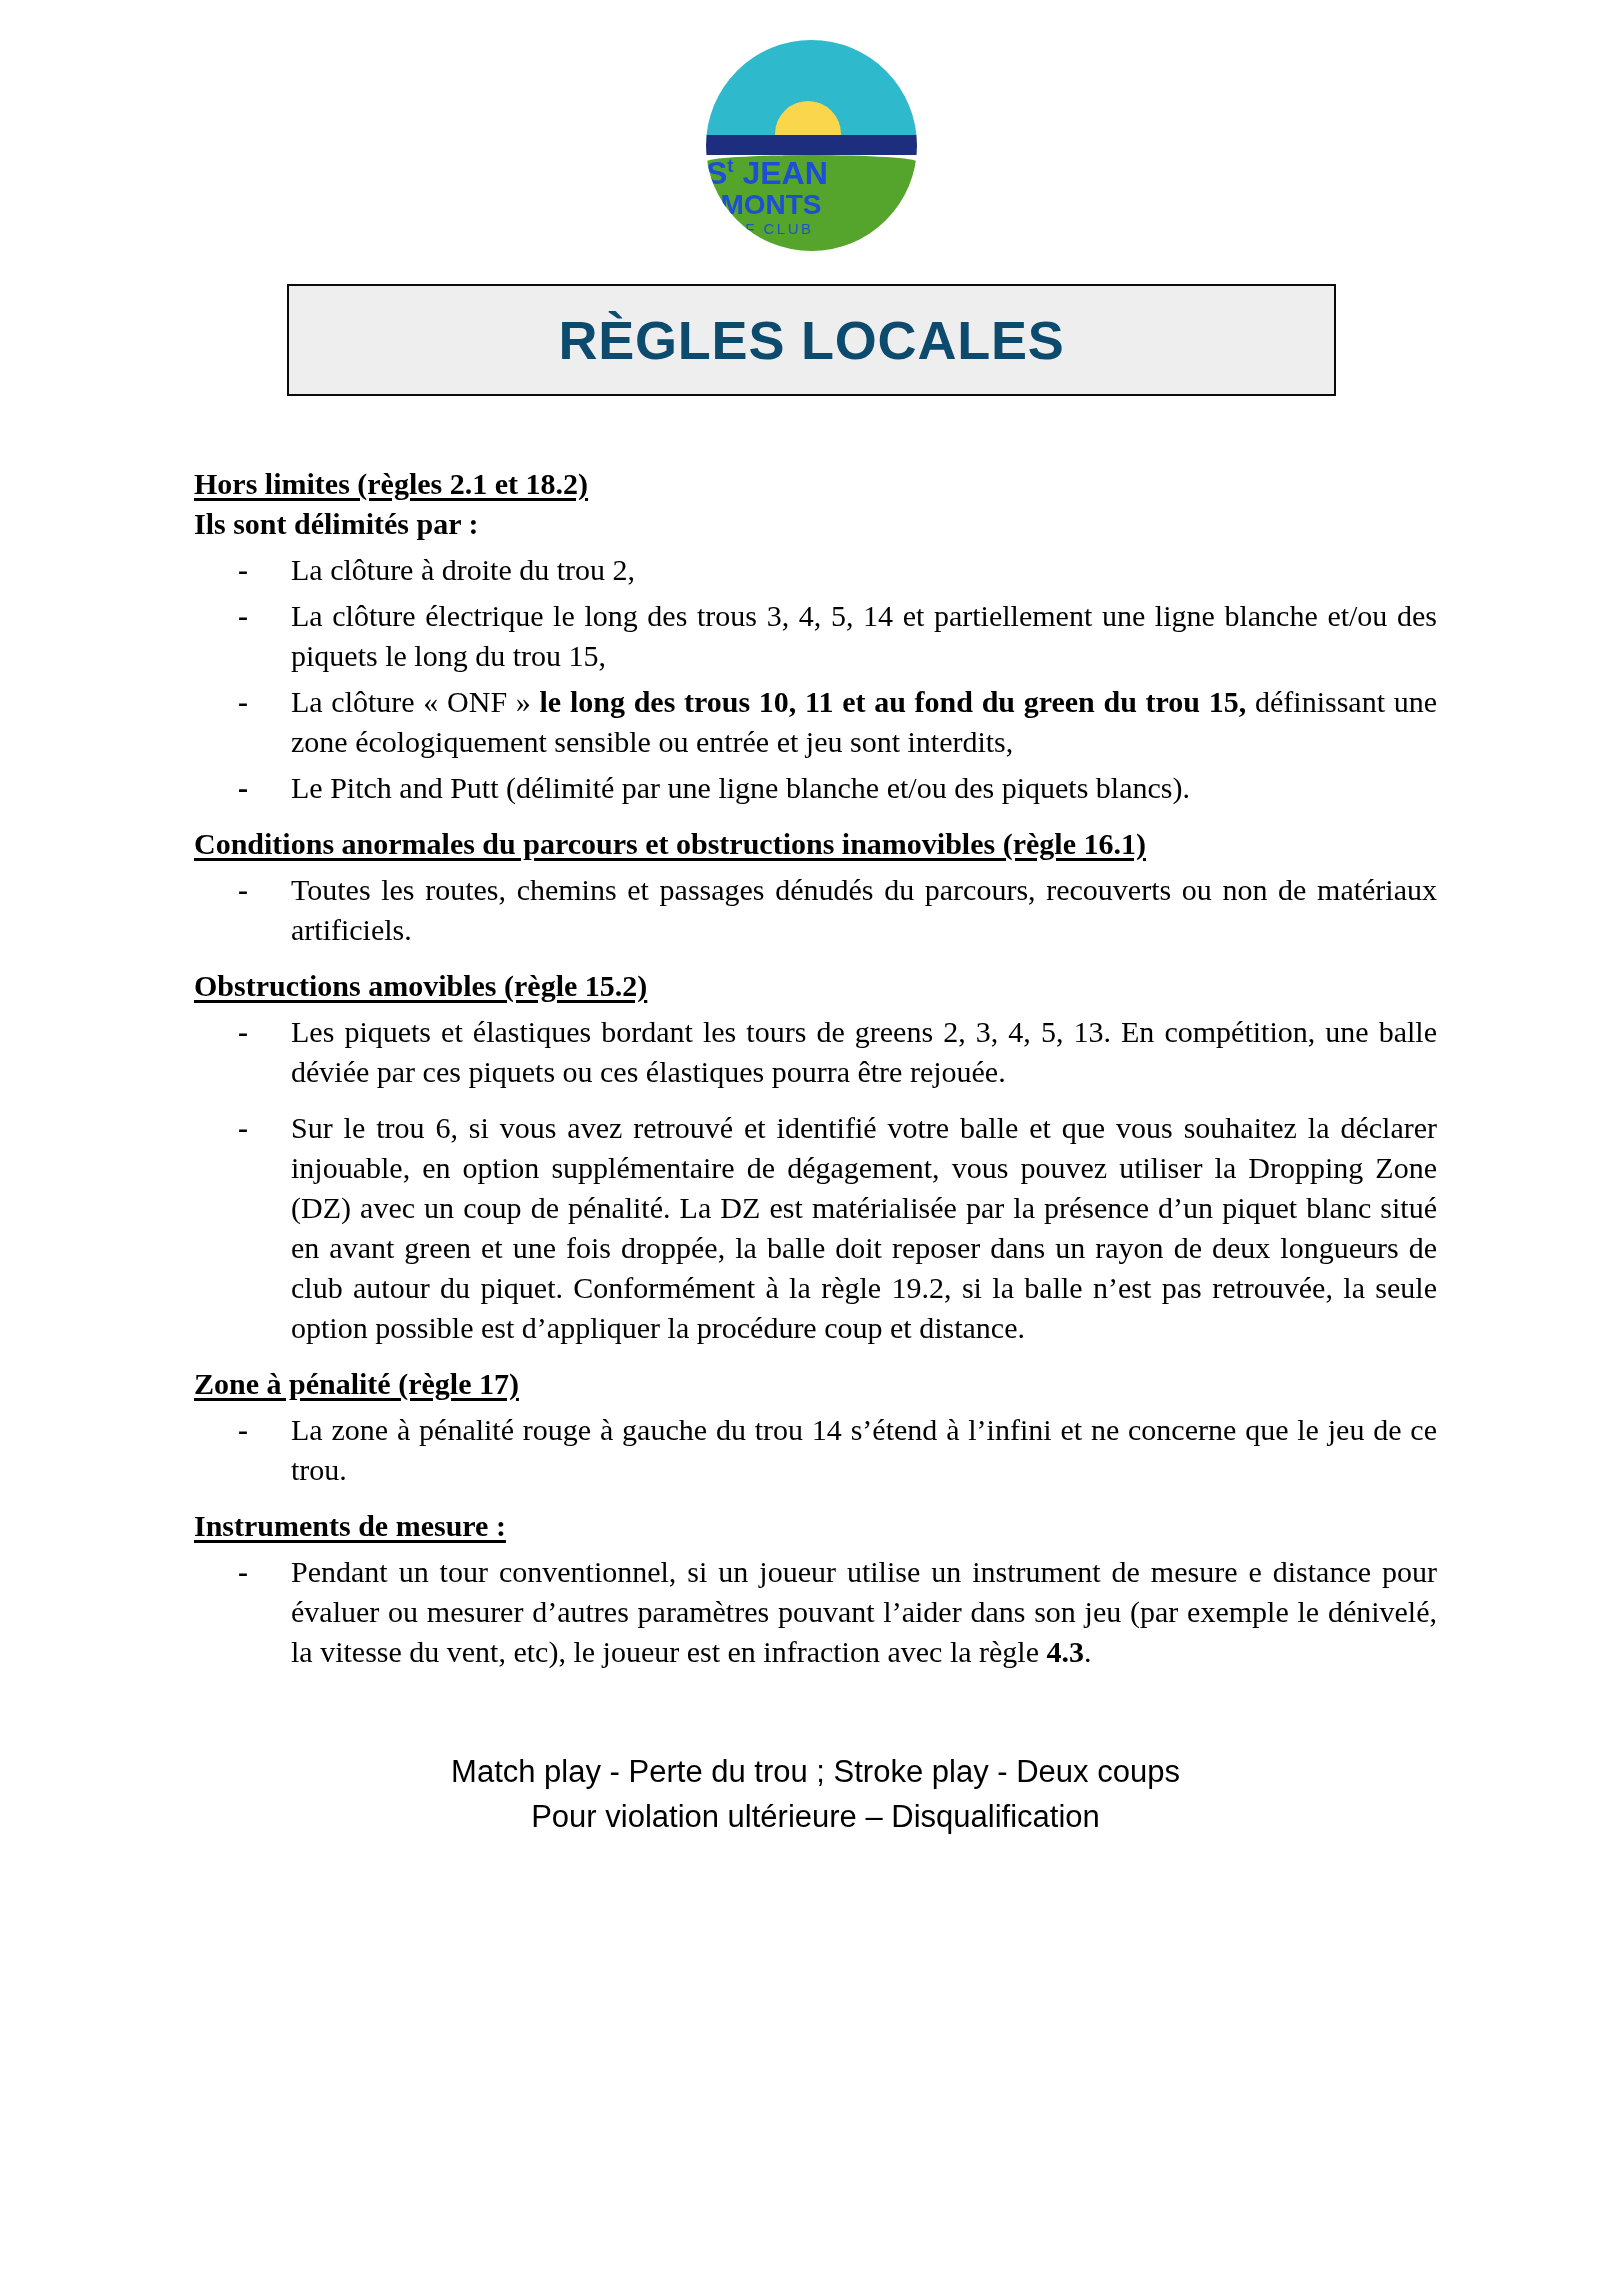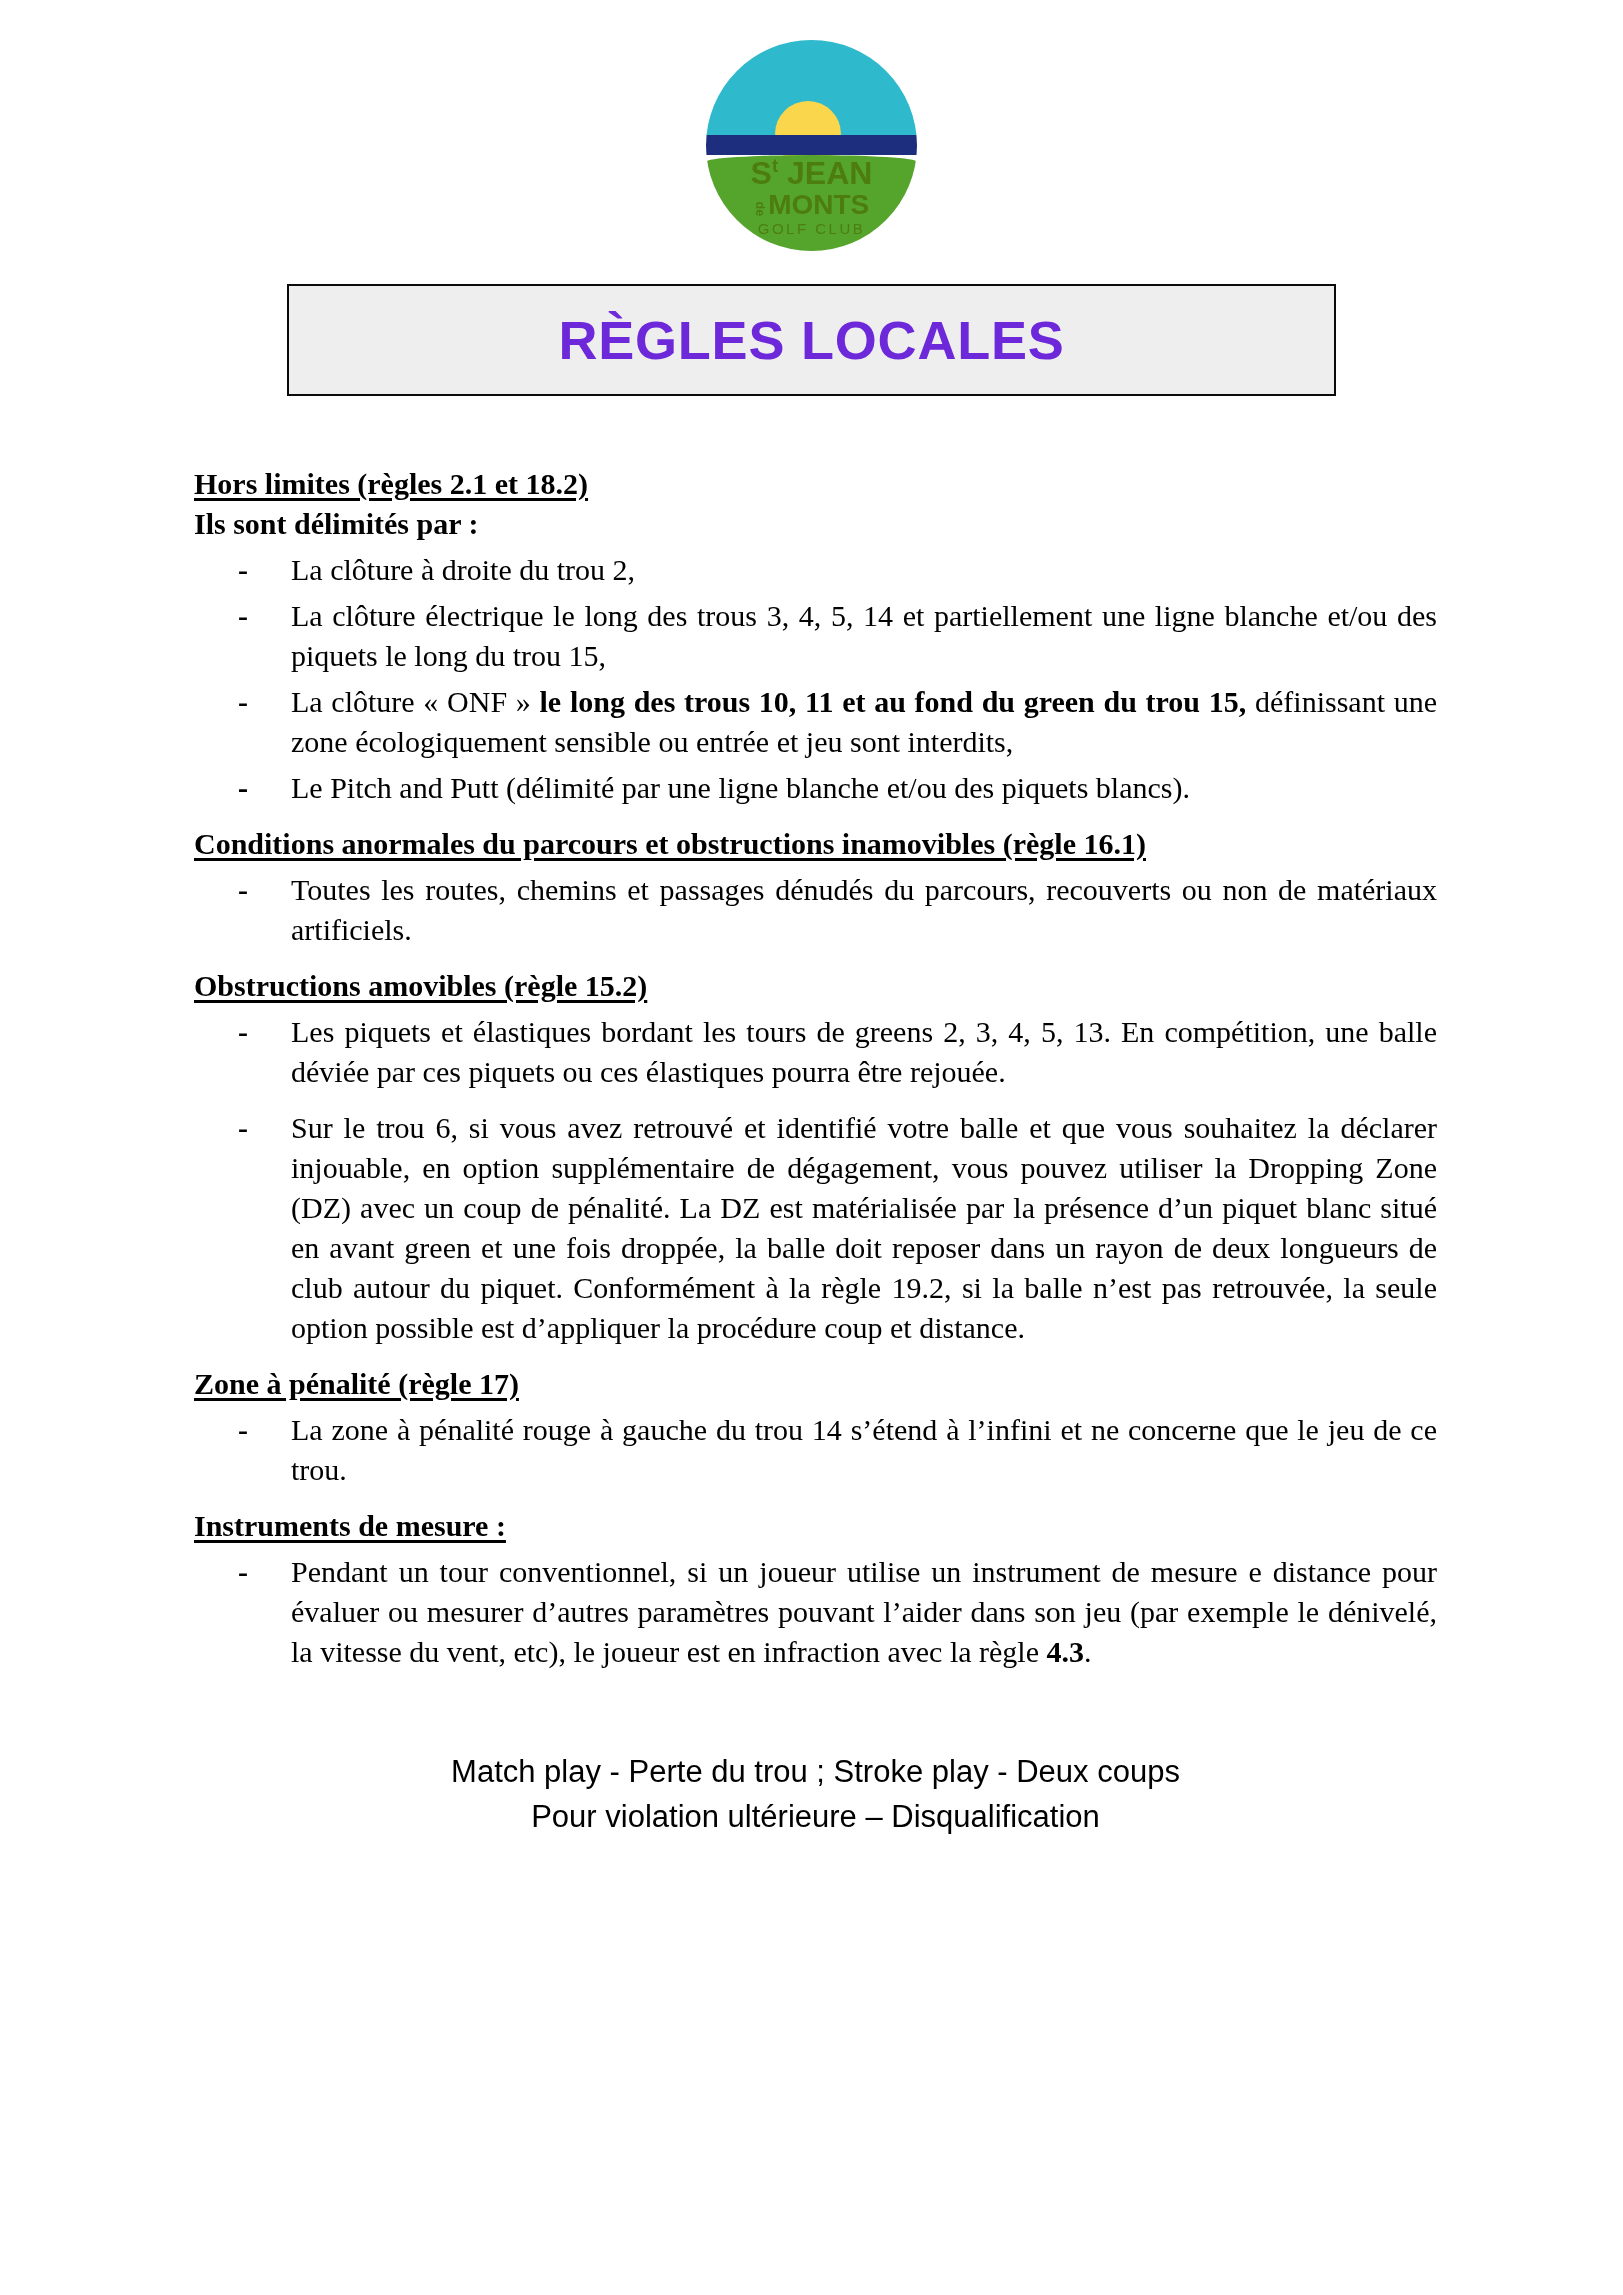--- a/index.html
+++ b/index.html
@@ -27,22 +27,21 @@
     overflow: hidden;
   }
   .logo .sky   { position: absolute; left: 0; top: 0;    width: 100%; height: 95px; background: var(--sky, #2fb9cc); }
   .logo .sun   { position: absolute; left: 69px; top: 61px; width: 66px; height: 66px; border-radius: 50%; background: var(--sun, #f9d64b); }
   .logo .sea   { position: absolute; left: 0; top: 95px; width: 100%; height: 20px; background: var(--sea, #1d2e7f); }
   .logo .grass { position: absolute; left: 0; top: 115px; width: 100%; height: 96px; background: var(--grass, #55a52c); border-radius: 100% 100% 0 0 / 13.5px 13.5px 0 0; }
   .logo .logo-text {
     position: absolute;
     left: 0; top: 117px;
     width: 100%;
-    text-align: center;
-    color: #4d7c0f;
+    color: #1d4ed8;
     font-family: "Liberation Sans", "DejaVu Sans", sans-serif;
     line-height: 1;
   }
   .logo .row1 { font-weight: bold; font-size: 32px; letter-spacing: 0px; }
   .logo .row1 .sup { font-size: 18.6px; vertical-align: 12px; }
   .logo .row2 { font-weight: bold; font-size: 28px; margin-top: 1.7px; }
   .logo .row2 .de { display: inline-block; font-size: 12.7px; writing-mode: vertical-rl; transform: translateY(2.5px); letter-spacing: 0; margin-right: 1.7px; }
   .logo .row3 { font-weight: normal; font-size: 15px; letter-spacing: 2.5px; margin-top: 2px; opacity: .95; }
 
   
@@ -57,21 +56,21 @@
     box-sizing: border-box;
     display: flex;
     align-items: center;
     justify-content: center;
   }
   .title-box .page-title {
     font-family: "Liberation Sans", "DejaVu Sans", sans-serif;
     font-weight: bold;
     font-size: 54px;
     letter-spacing: 0.8px;
-    color: #6d28d9;
+    color: #0c4a6e;
   }
 
   
   .content {
     position: absolute;
     left: 194px;
     top: 464px;
     width: 1243px;
     font-size: 30px;
     line-height: 40px;

